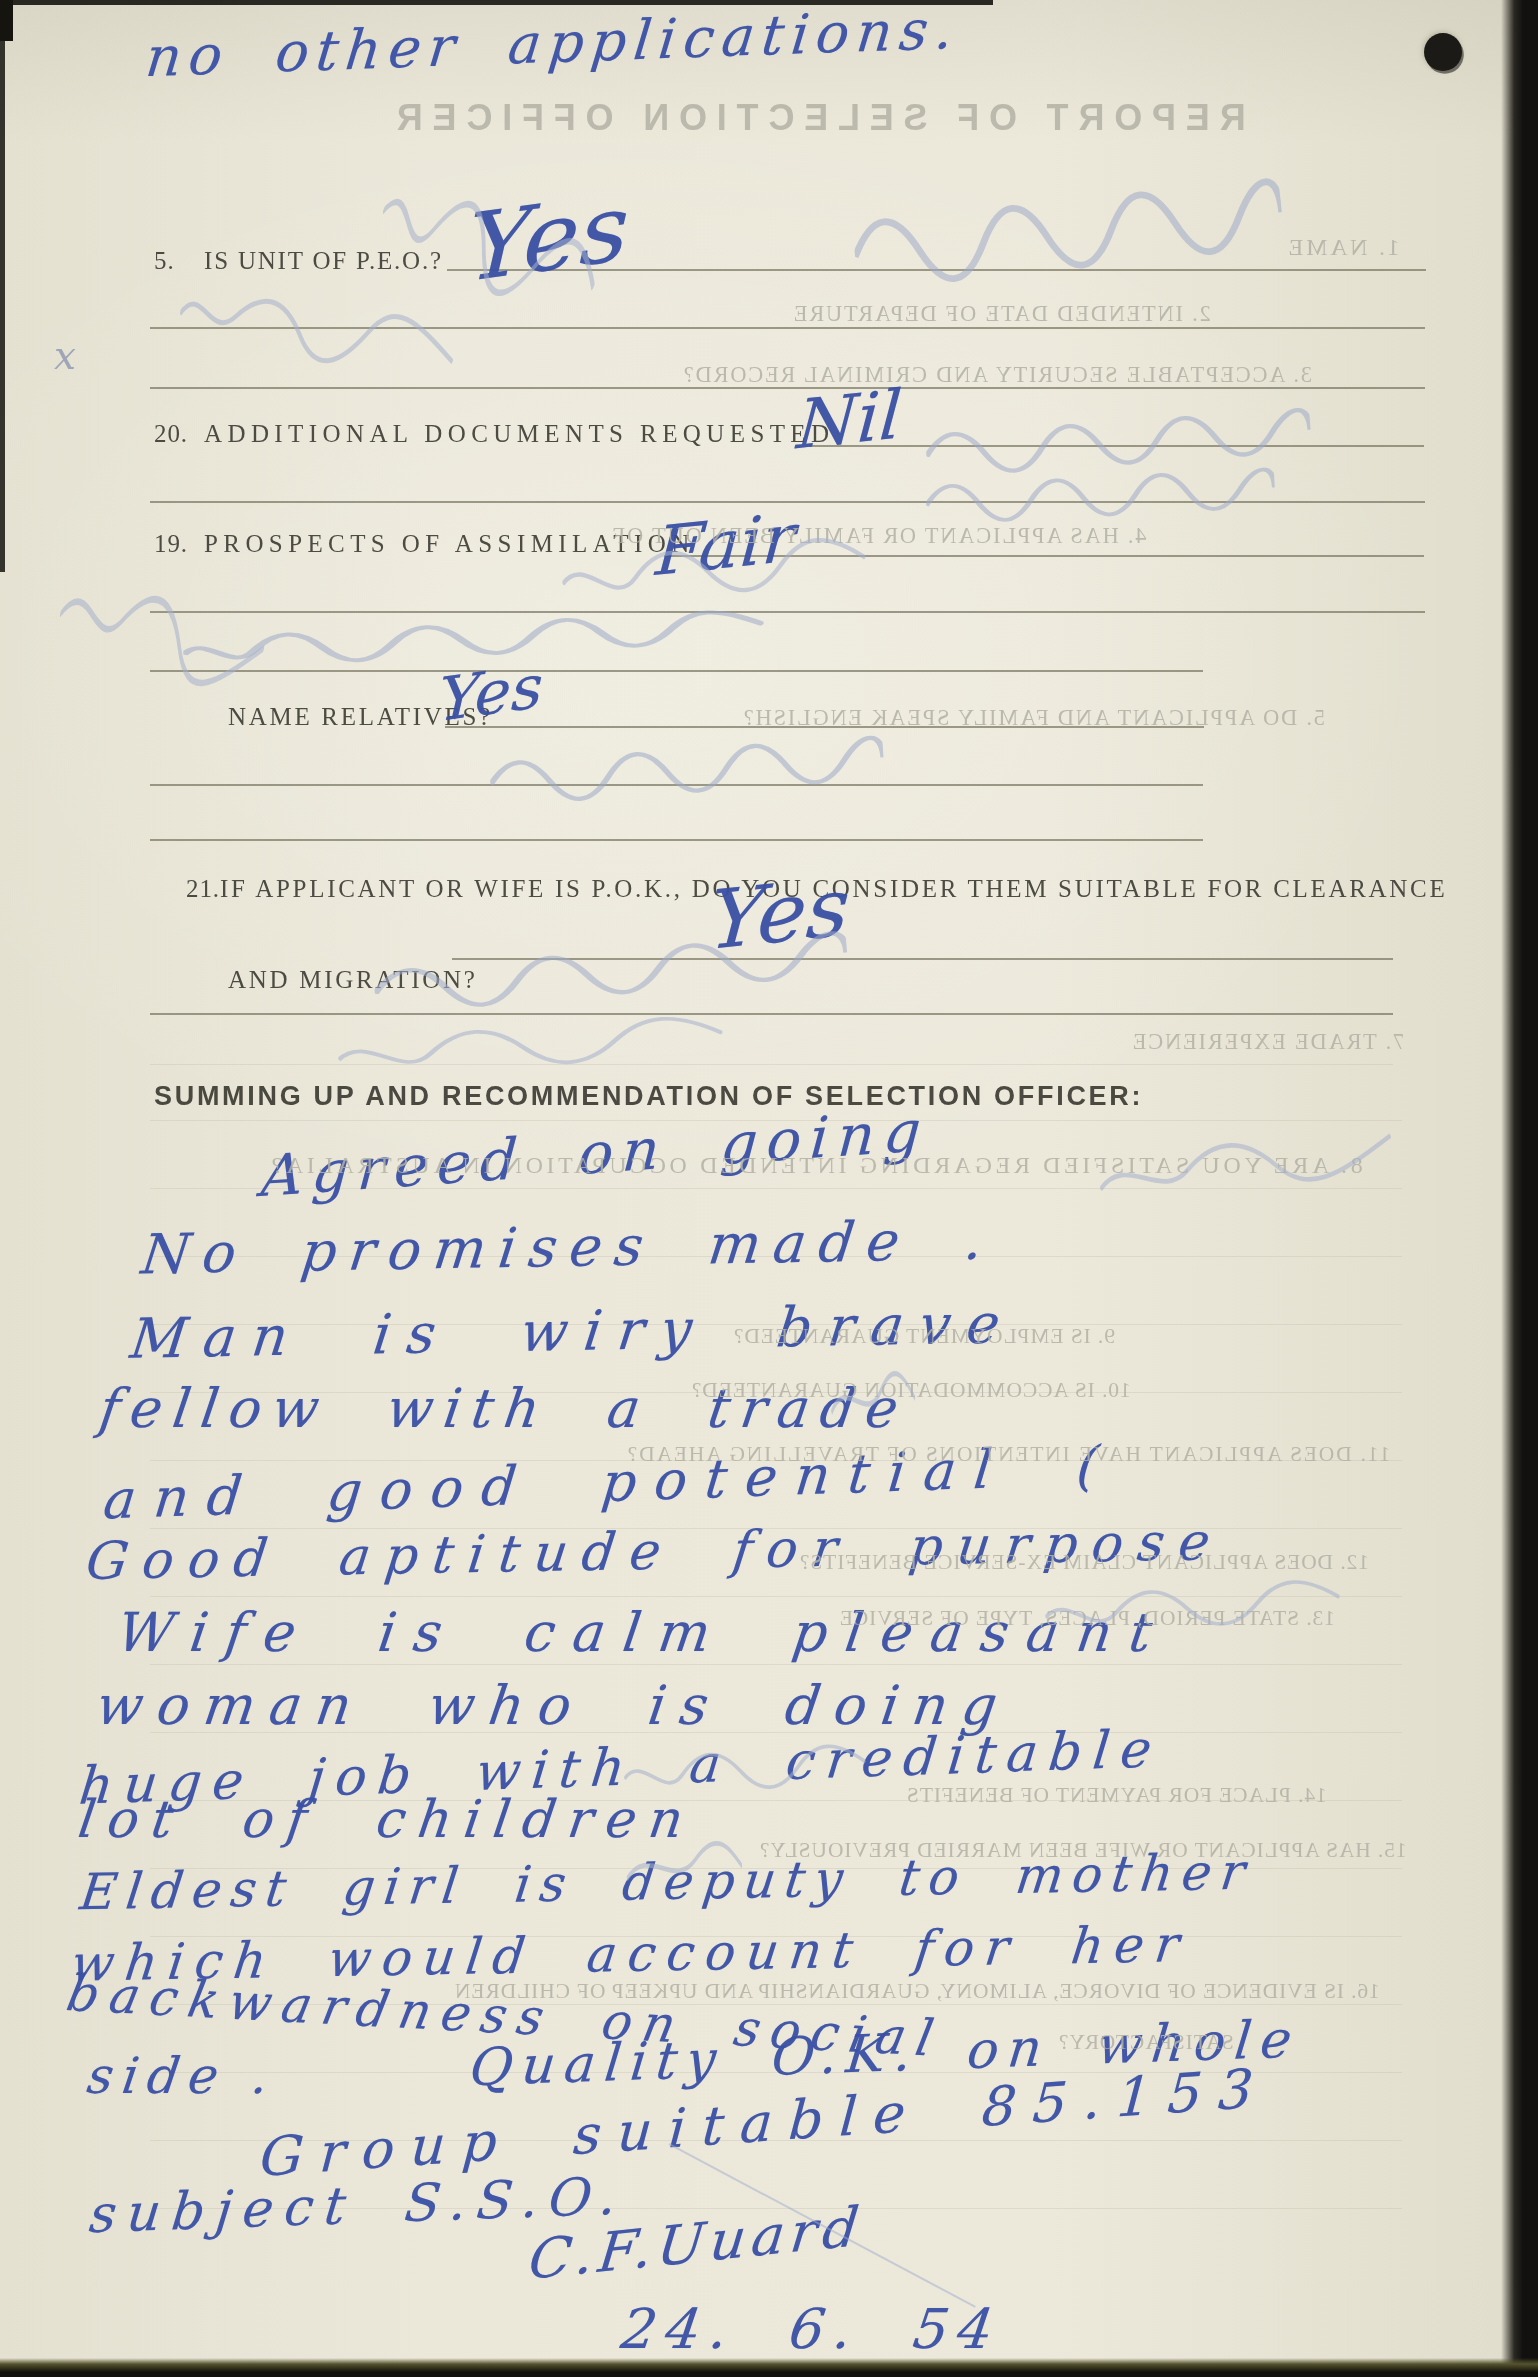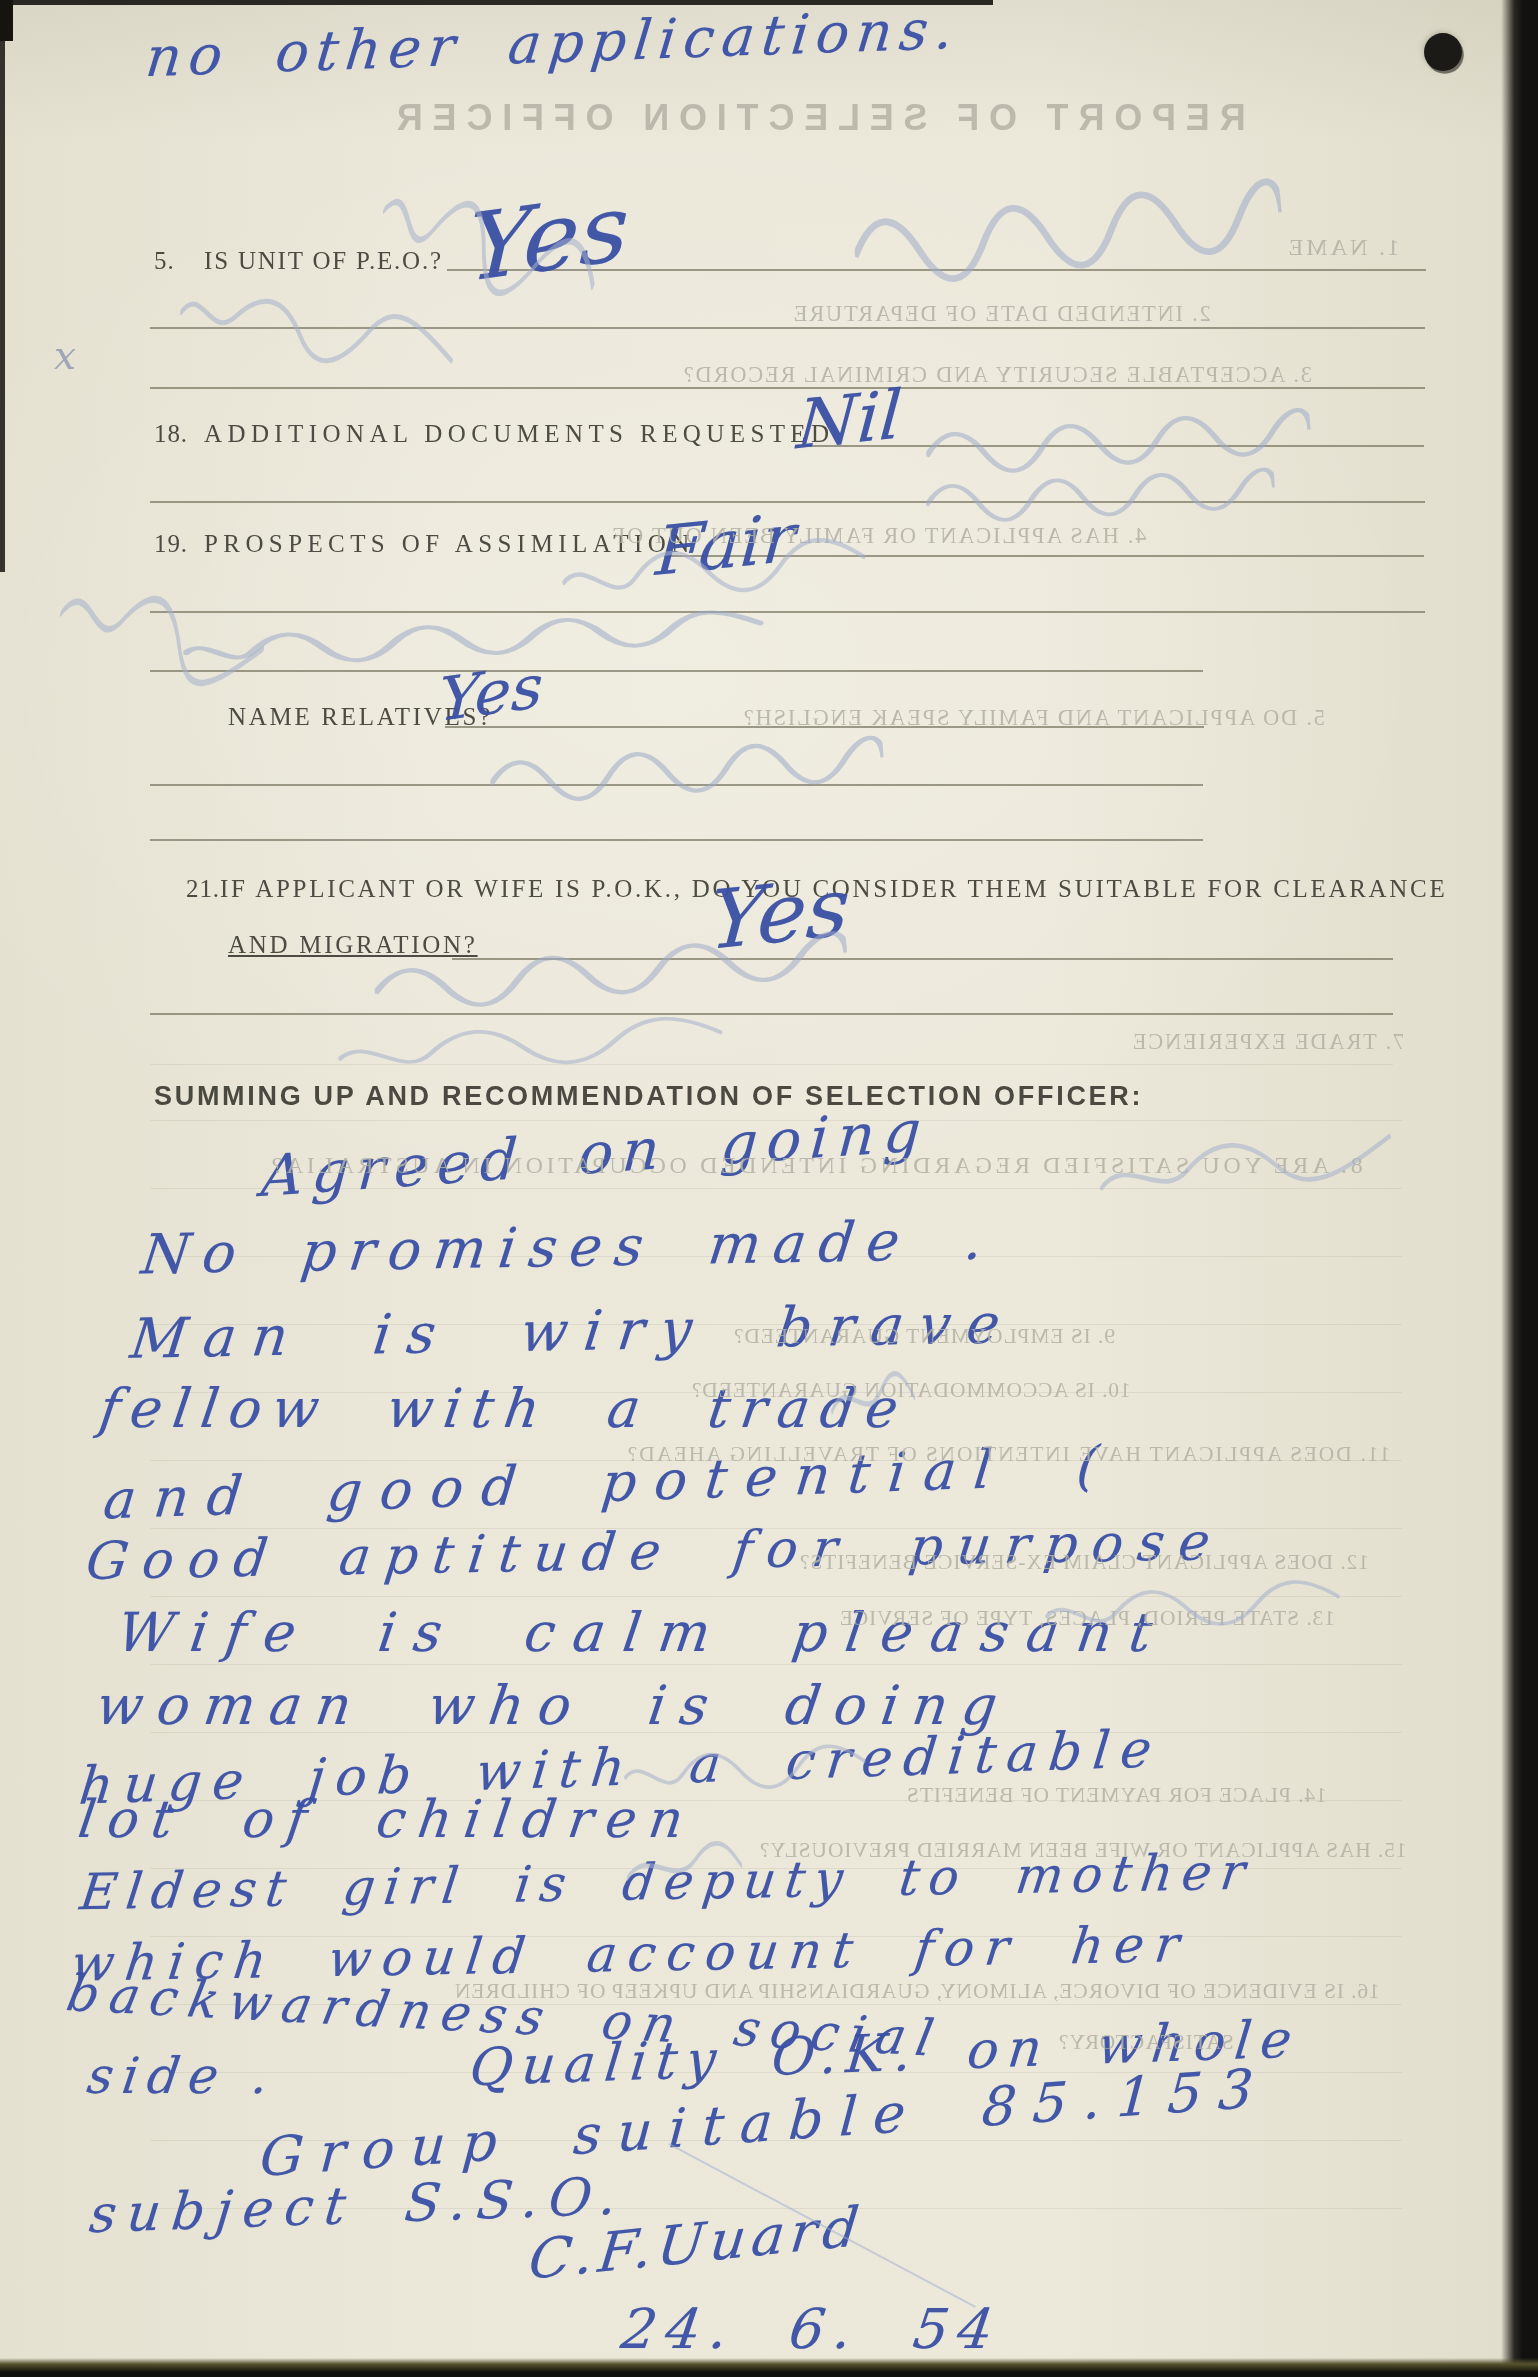--- a/index.html
+++ b/index.html
@@ -85,32 +85,32 @@
   <div class="rule faint" style="left:150px;top:1936px;width:1252px;"></div>
   <div class="rule faint" style="left:150px;top:2004px;width:1252px;"></div>
   <div class="rule faint" style="left:150px;top:2072px;width:1252px;"></div>
   <div class="rule faint" style="left:150px;top:2140px;width:1252px;"></div>
   <div class="rule faint" style="left:150px;top:2208px;width:1252px;"></div>
 
   <div class="typed" style="left:154px;top:247px;letter-spacing:1.8px;">
     <span class="num">5.</span><span>IS UNIT OF P.E.O.?</span>
   </div>
   <div class="typed" style="left:154px;top:420px;letter-spacing:5.4px;">
-    <span class="num">18.</span><span>ADDITIONAL DOCUMENTS REQUESTED</span>
+    <span class="num">20.</span><span>ADDITIONAL DOCUMENTS REQUESTED</span>
   </div>
   <div class="typed" style="left:154px;top:530px;letter-spacing:5.4px;">
     <span class="num">19.</span><span>PROSPECTS OF ASSIMILATION</span>
   </div>
   <div class="typed" style="left:228px;top:703px;letter-spacing:2.7px;">
     <span>NAME RELATIVES?</span>
   </div>
   <div class="typed" style="left:170px;top:875px;letter-spacing:2.7px;text-align:right;">
     <span class="num">21.</span><span>IF APPLICANT OR WIFE IS P.O.K., DO YOU CONSIDER THEM SUITABLE FOR CLEARANCE</span>
   </div>
-  <div class="typed" style="left:228px;top:931px;letter-spacing:2.7px;text-decoration:underline;">
+  <div class="typed" style="left:228px;top:966px;letter-spacing:2.7px;">
     <span>AND MIGRATION?</span>
   </div>
 
   <div class="heading-sans" style="left:154px;top:1081px;">SUMMING UP AND RECOMMENDATION OF SELECTION OFFICER:</div>
 
   <div class="hand" style="left:470px;top:183px;font-size:94px;transform:skewX(-10deg) rotate(-8deg);">Yes</div>
   <div class="hand" style="left:798px;top:380px;font-size:68px;transform:skewX(-10deg) rotate(-6deg);">Nil</div>
   <div class="hand" style="left:657px;top:505px;font-size:68px;transform:skewX(-10deg) rotate(-6deg);">Fair</div>
   <div class="hand" style="left:440px;top:657px;font-size:61px;transform:skewX(-10deg) rotate(-8deg);">Yes</div>
   <div class="hand" style="left:711px;top:866px;font-size:82px;transform:skewX(-10deg) rotate(-6deg);">Yes</div>

